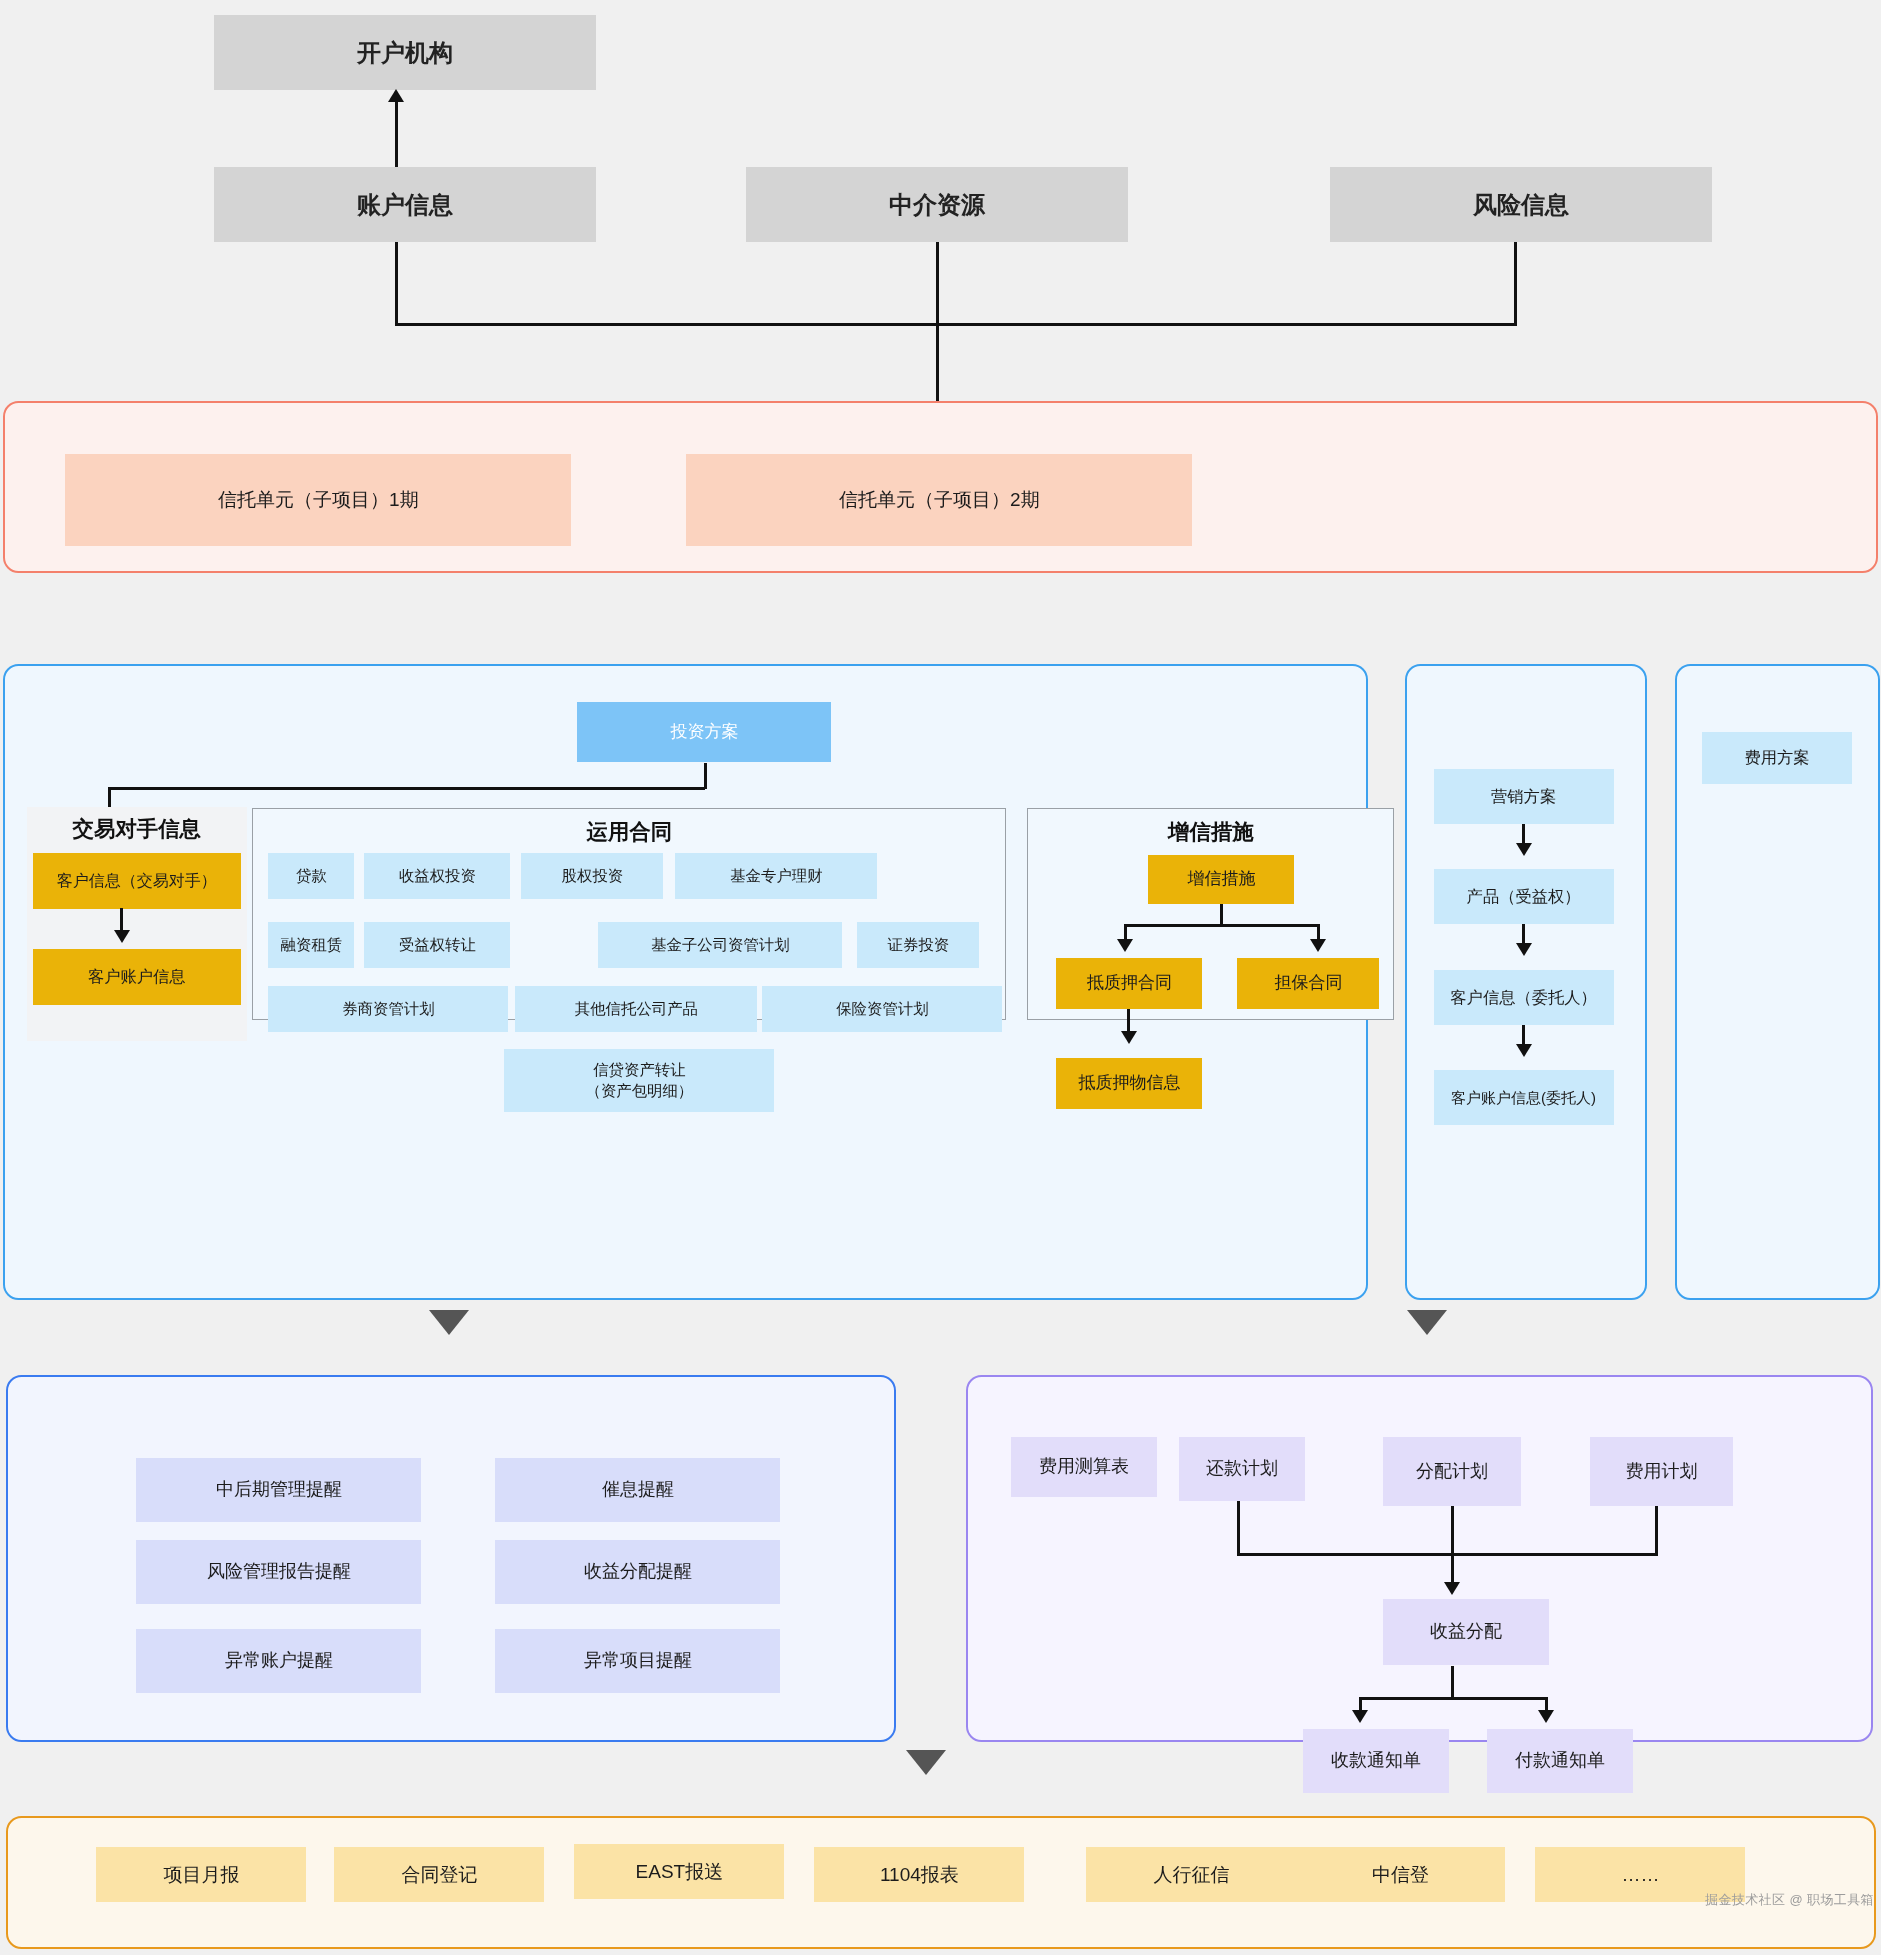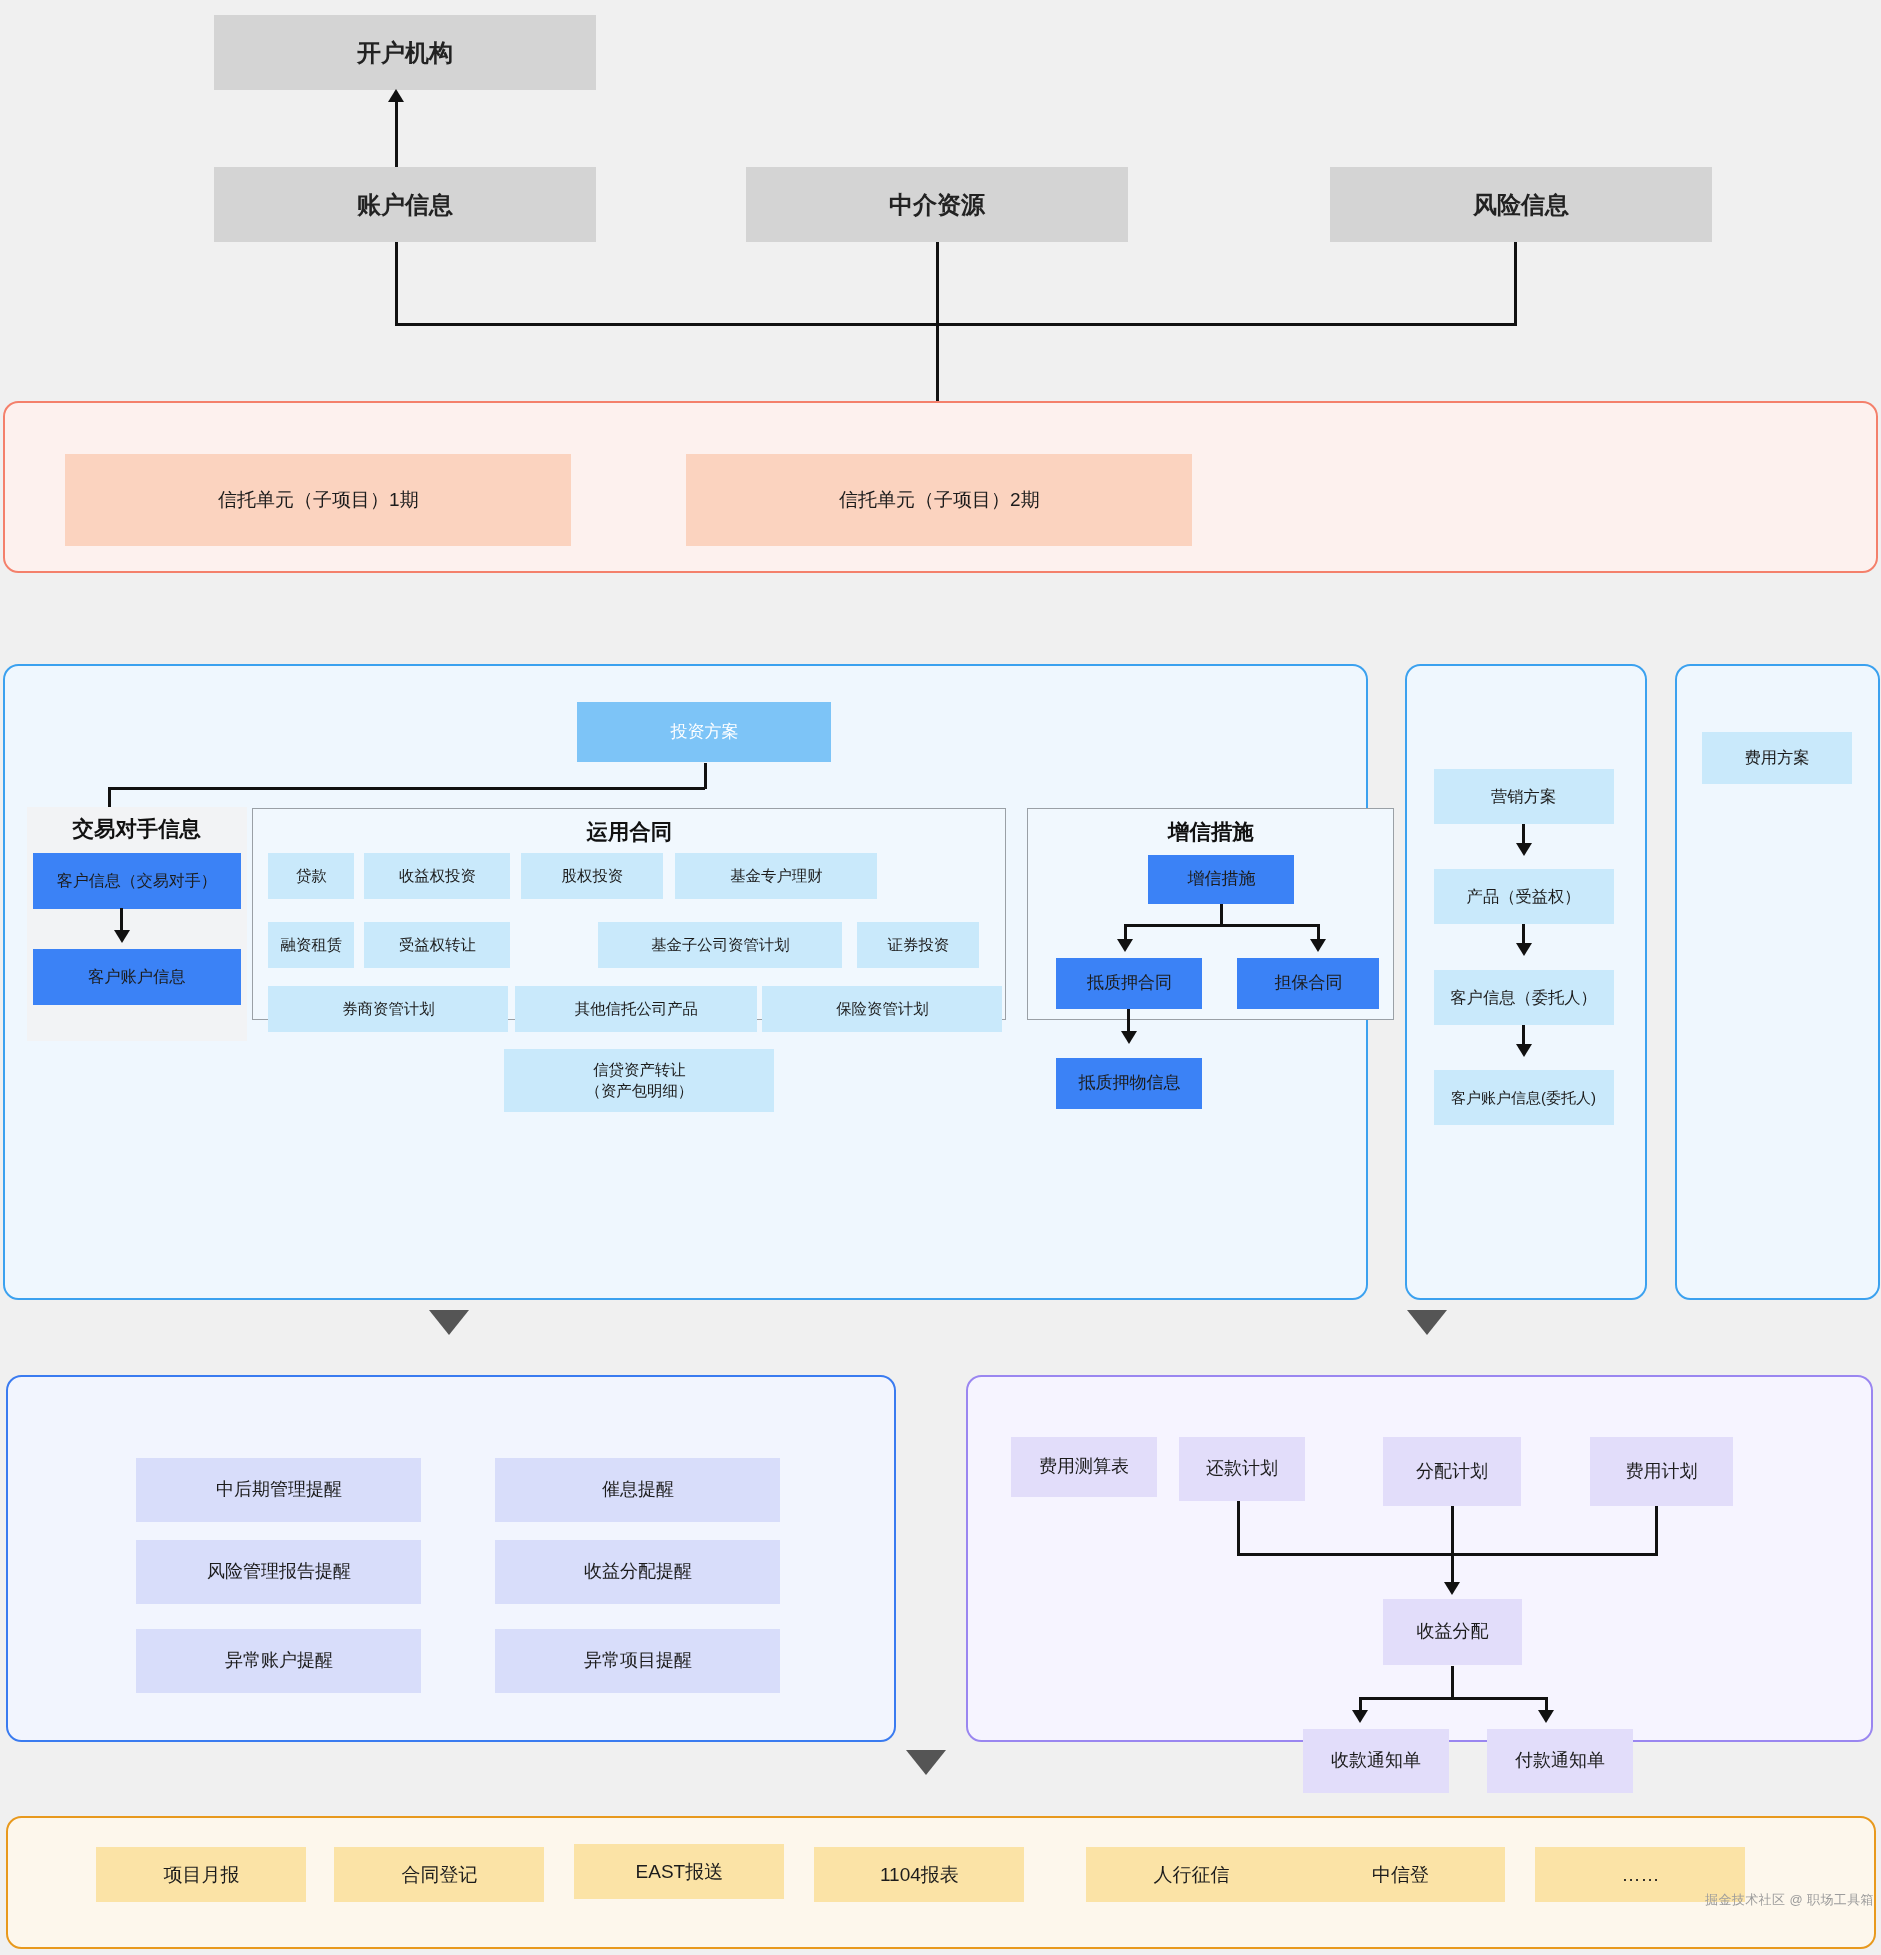--- a/index.html
+++ b/index.html
@@ -37,21 +37,21 @@
   .panel-orange { background:#fdf1ee; border:2.1px solid #f4806b; }
   .panel-blue   { background:#eff7fe; border:2.1px solid #3ba1ef; }
   .panel-indigo { background:#f2f5fe; border:2.1px solid #3a7bf0; }
   .panel-purple { background:#f6f4ff; border:2.1px solid #9a86f0; }
   .panel-yellow { background:#fdf7ec; border:2.1px solid #e8991d; }
 
   
   .tile-peach   { background:#fbd3bf; font-size:19px;text-align:right; }
   .tile-cyan    { background:#c9e9fb; font-size:15.4px; }
   .tile-cyan-lg { background:#c9e9fb; font-size:16.3px; }
-  .tile-white   { background:#3b82f6; font-size:15.4px; }
+  .tile-white   { background:#eab308; font-size:15.4px; }
   .tile-gray    { background:#f4f4f4; font-size:18px; }
   .tile-midblue { background:#7dc4f7; font-size:17px; color:#ffffff; }
   .tile-lav     { background:#d8ddfa; font-size:18px; }
   .tile-lav2    { background:#e2ddfa; font-size:18px; }
   .tile-amber   { background:#fbe3a6; font-size:19px; }
 
   
   .subpanel { position:absolute; border:1.7px solid #9aa0a6; background:#f1f8fe; }
   .group-title { position:absolute; font-size:21.4px; font-weight:bold; color:#111; text-align:center; }
   .side-title  { position:absolute; font-size:21.4px; font-weight:bold; color:#111; text-align:center; }
@@ -193,21 +193,21 @@
     <div class="box tile-lav2" style="left:211px; top:60px; width:126px; height:64px;">还款计划</div>
     <div class="box tile-lav2" style="left:415px; top:60px; width:138px; height:69px;">分配计划</div>
     <div class="box tile-lav2" style="left:622px; top:60px; width:143px; height:69px;">费用计划</div>
 
     <div class="vline" style="left:269px; top:124px; height:54px;"></div>
     <div class="vline" style="left:687px; top:129px; height:49px;"></div>
     <div class="hline" style="left:269px; top:176px; width:421px;"></div>
     <div class="vline" style="left:483px; top:129px; height:79px;"></div>
     <div class="arrow-down" style="left:476px; top:205px;"></div>
 
-    <div class="box tile-lav2" style="left:415px; top:222px; width:139px; height:66px;">收益分配</div>
+    <div class="box tile-lav2" style="left:415px; top:222px; width:166px; height:66px;">收益分配</div>
 
     <div class="vline" style="left:483px; top:289px; height:33px;"></div>
     <div class="hline" style="left:391px; top:320px; width:189px;"></div>
     <div class="vline" style="left:391px; top:320px; height:16.3px;"></div>
     <div class="arrow-down" style="left:384px; top:333px;"></div>
     <div class="vline" style="left:577px; top:320px; height:16.3px;"></div>
     <div class="arrow-down" style="left:570px; top:333px;"></div>
 
     <div class="box tile-lav2" style="left:335px; top:352px; width:146px; height:64px;">收款通知单</div>
     <div class="box tile-lav2" style="left:519px; top:352px; width:146px; height:64px;">付款通知单</div>

